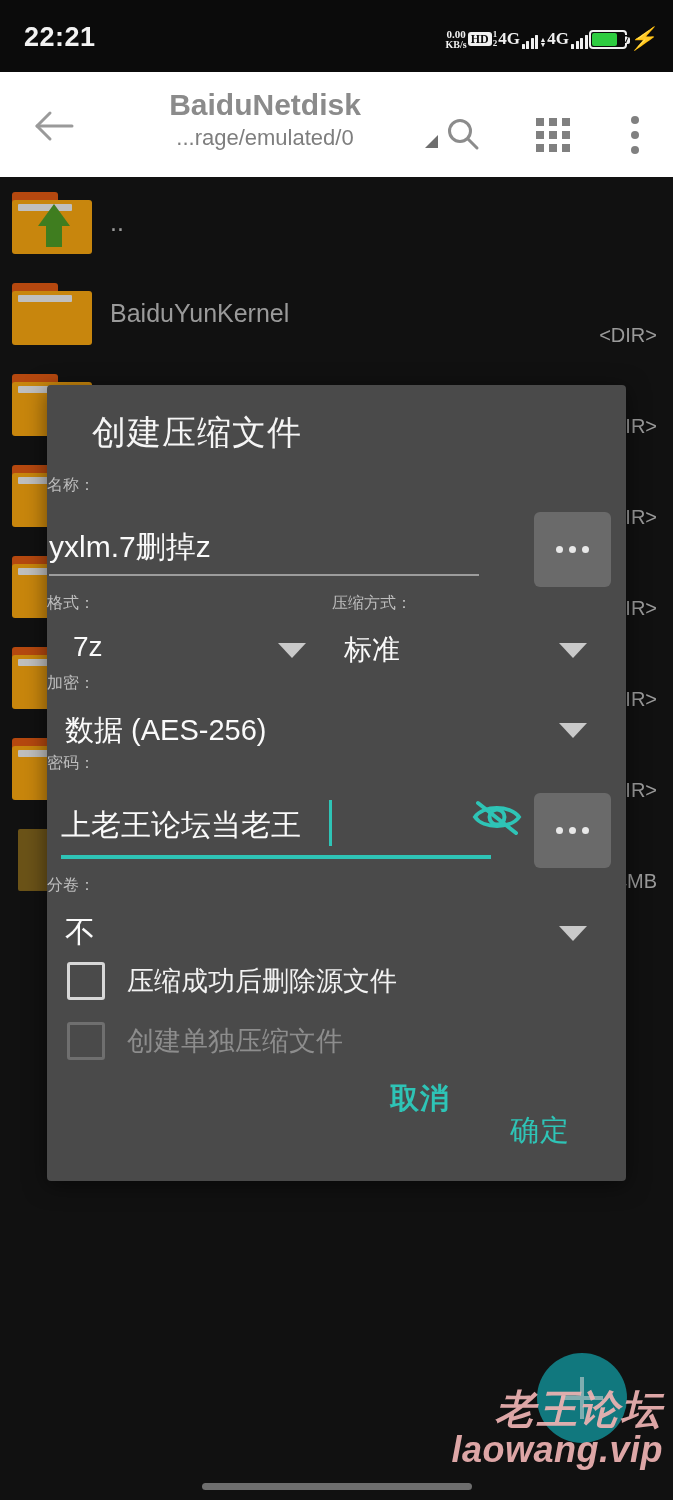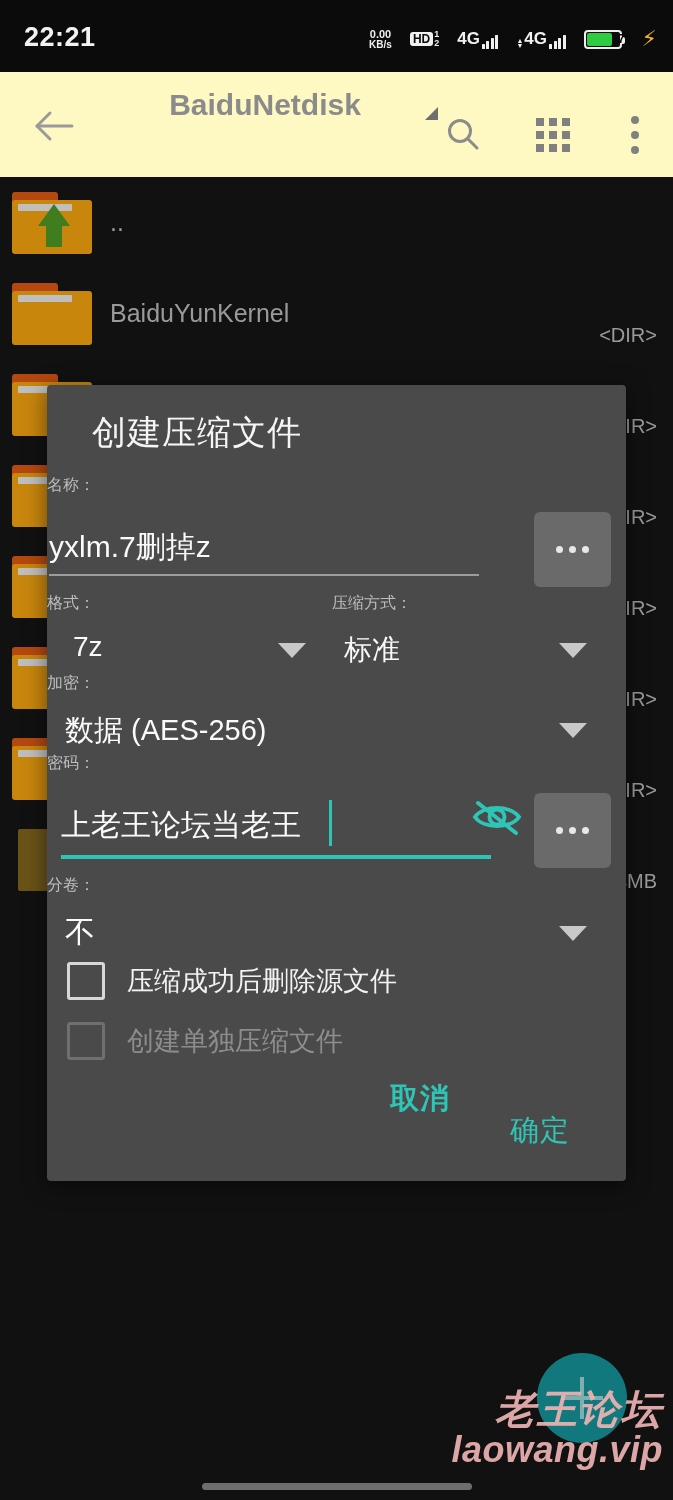--- a/index.html
+++ b/index.html
@@ -18,21 +18,21 @@
   #statusbar {
     position:absolute; top:0; left:0; width:673px; height:72px;
     background:#0b0b0b;
   }
   #clock {
     position:absolute; left:24px; top:22px;
     color:#f2f2f2; font-size:27px; font-weight:bold; letter-spacing:0.5px;
   }
   #status-icons {
     position:absolute; right:20px; top:24px;
-    display:flex; align-items:center; gap:18px; height:30px;
+    display:flex; align-items:center; gap:1px; height:30px;font-family:Liberation Serif, serif;
   }
   .net-speed {
     display:flex; flex-direction:column; align-items:center;
     line-height:1.0; color:#f0f0f0; font-size:11px; font-weight:bold;
   }
   .net-speed span:last-child { font-size:10px; }
   .hd-box {
     display:flex; align-items:center; gap:1px;
   }
   .hd-badge {
@@ -65,21 +65,21 @@
   }
   .batt-num {
     position:relative; color:#0b0b0b; font-size:12px; font-weight:bold; z-index:2;margin-left:44px;
   }
   .bolt { color:#f0b429; font-size:22px; font-weight:bold; font-style:italic;
           line-height:1; letter-spacing:-4px; margin-left:2px; }
 
   
   #appbar {
     position:absolute; top:72px; left:0; width:673px; height:105px;
-    background:#fef9c3;
+    background:#ffffff;
   }
   #back-btn {
     position:absolute; left:30px; top:34px; width:48px; height:40px;
     display:flex; align-items:center; justify-content:center;
   }
   #back-btn svg { width:40px; height:34px; }
   #title-block {
     position:absolute; left:110px; top:14px; width:310px; text-align:center;
   }
   #app-title {
@@ -285,20 +285,21 @@
 
     <div id="back-btn">
       <svg viewBox="0 0 40 34">
         <path d="M16 4 L3 17 L16 30" stroke="#9a9a9a" stroke-width="3" fill="none" stroke-linecap="round" stroke-linejoin="round"></path>
         <line x1="3" y1="17" x2="38" y2="17" stroke="#9a9a9a" stroke-width="3" stroke-linecap="round"></line>
       </svg>
     </div>
 
     <div id="title-block">
       <div id="app-title">BaiduNetdisk</div>
+      <div id="app-subtitle">...rage/emulated/0</div>
       <span id="subtitle-tri"></span>
     </div>
 
     <div id="search-btn" class="appbar-icon">
       <svg width="40" height="40" viewBox="0 0 40 40">
         <circle cx="17" cy="16" r="10.5" stroke="#8c8c8c" stroke-width="3" fill="none"></circle>
         <line x1="25" y1="24" x2="34" y2="33" stroke="#8c8c8c" stroke-width="3" stroke-linecap="round"></line>
       </svg>
     </div>
 

